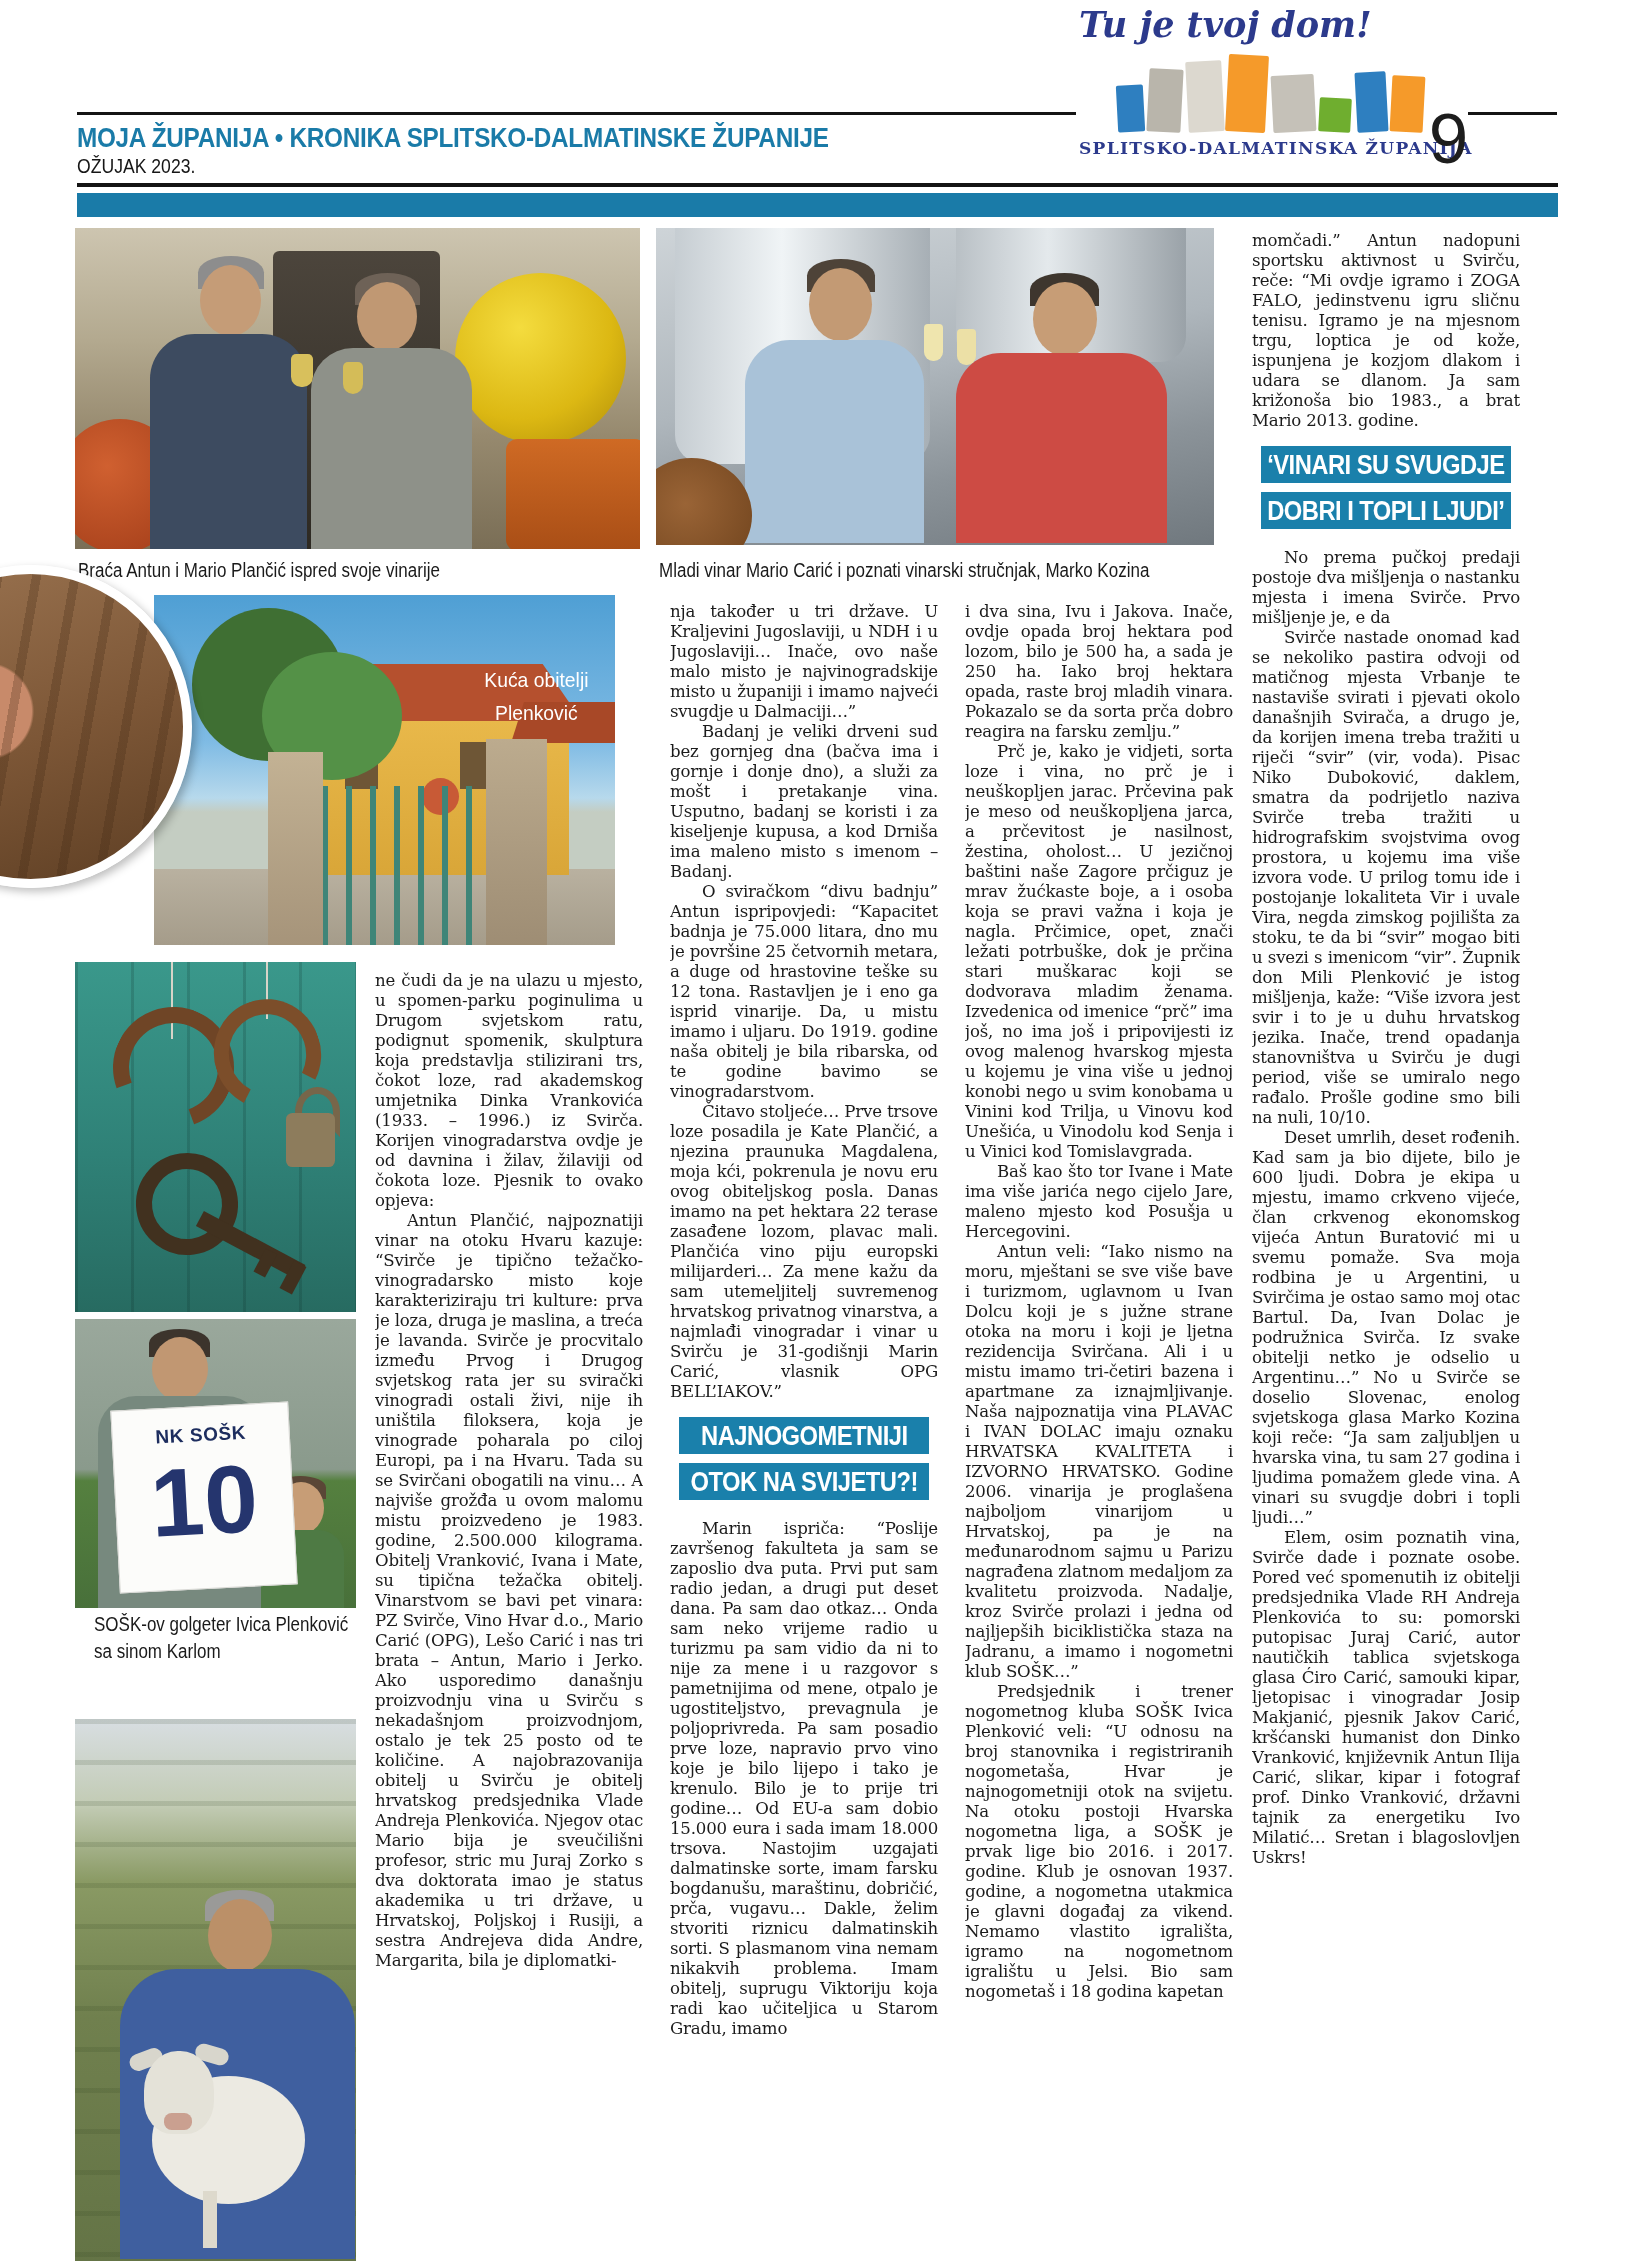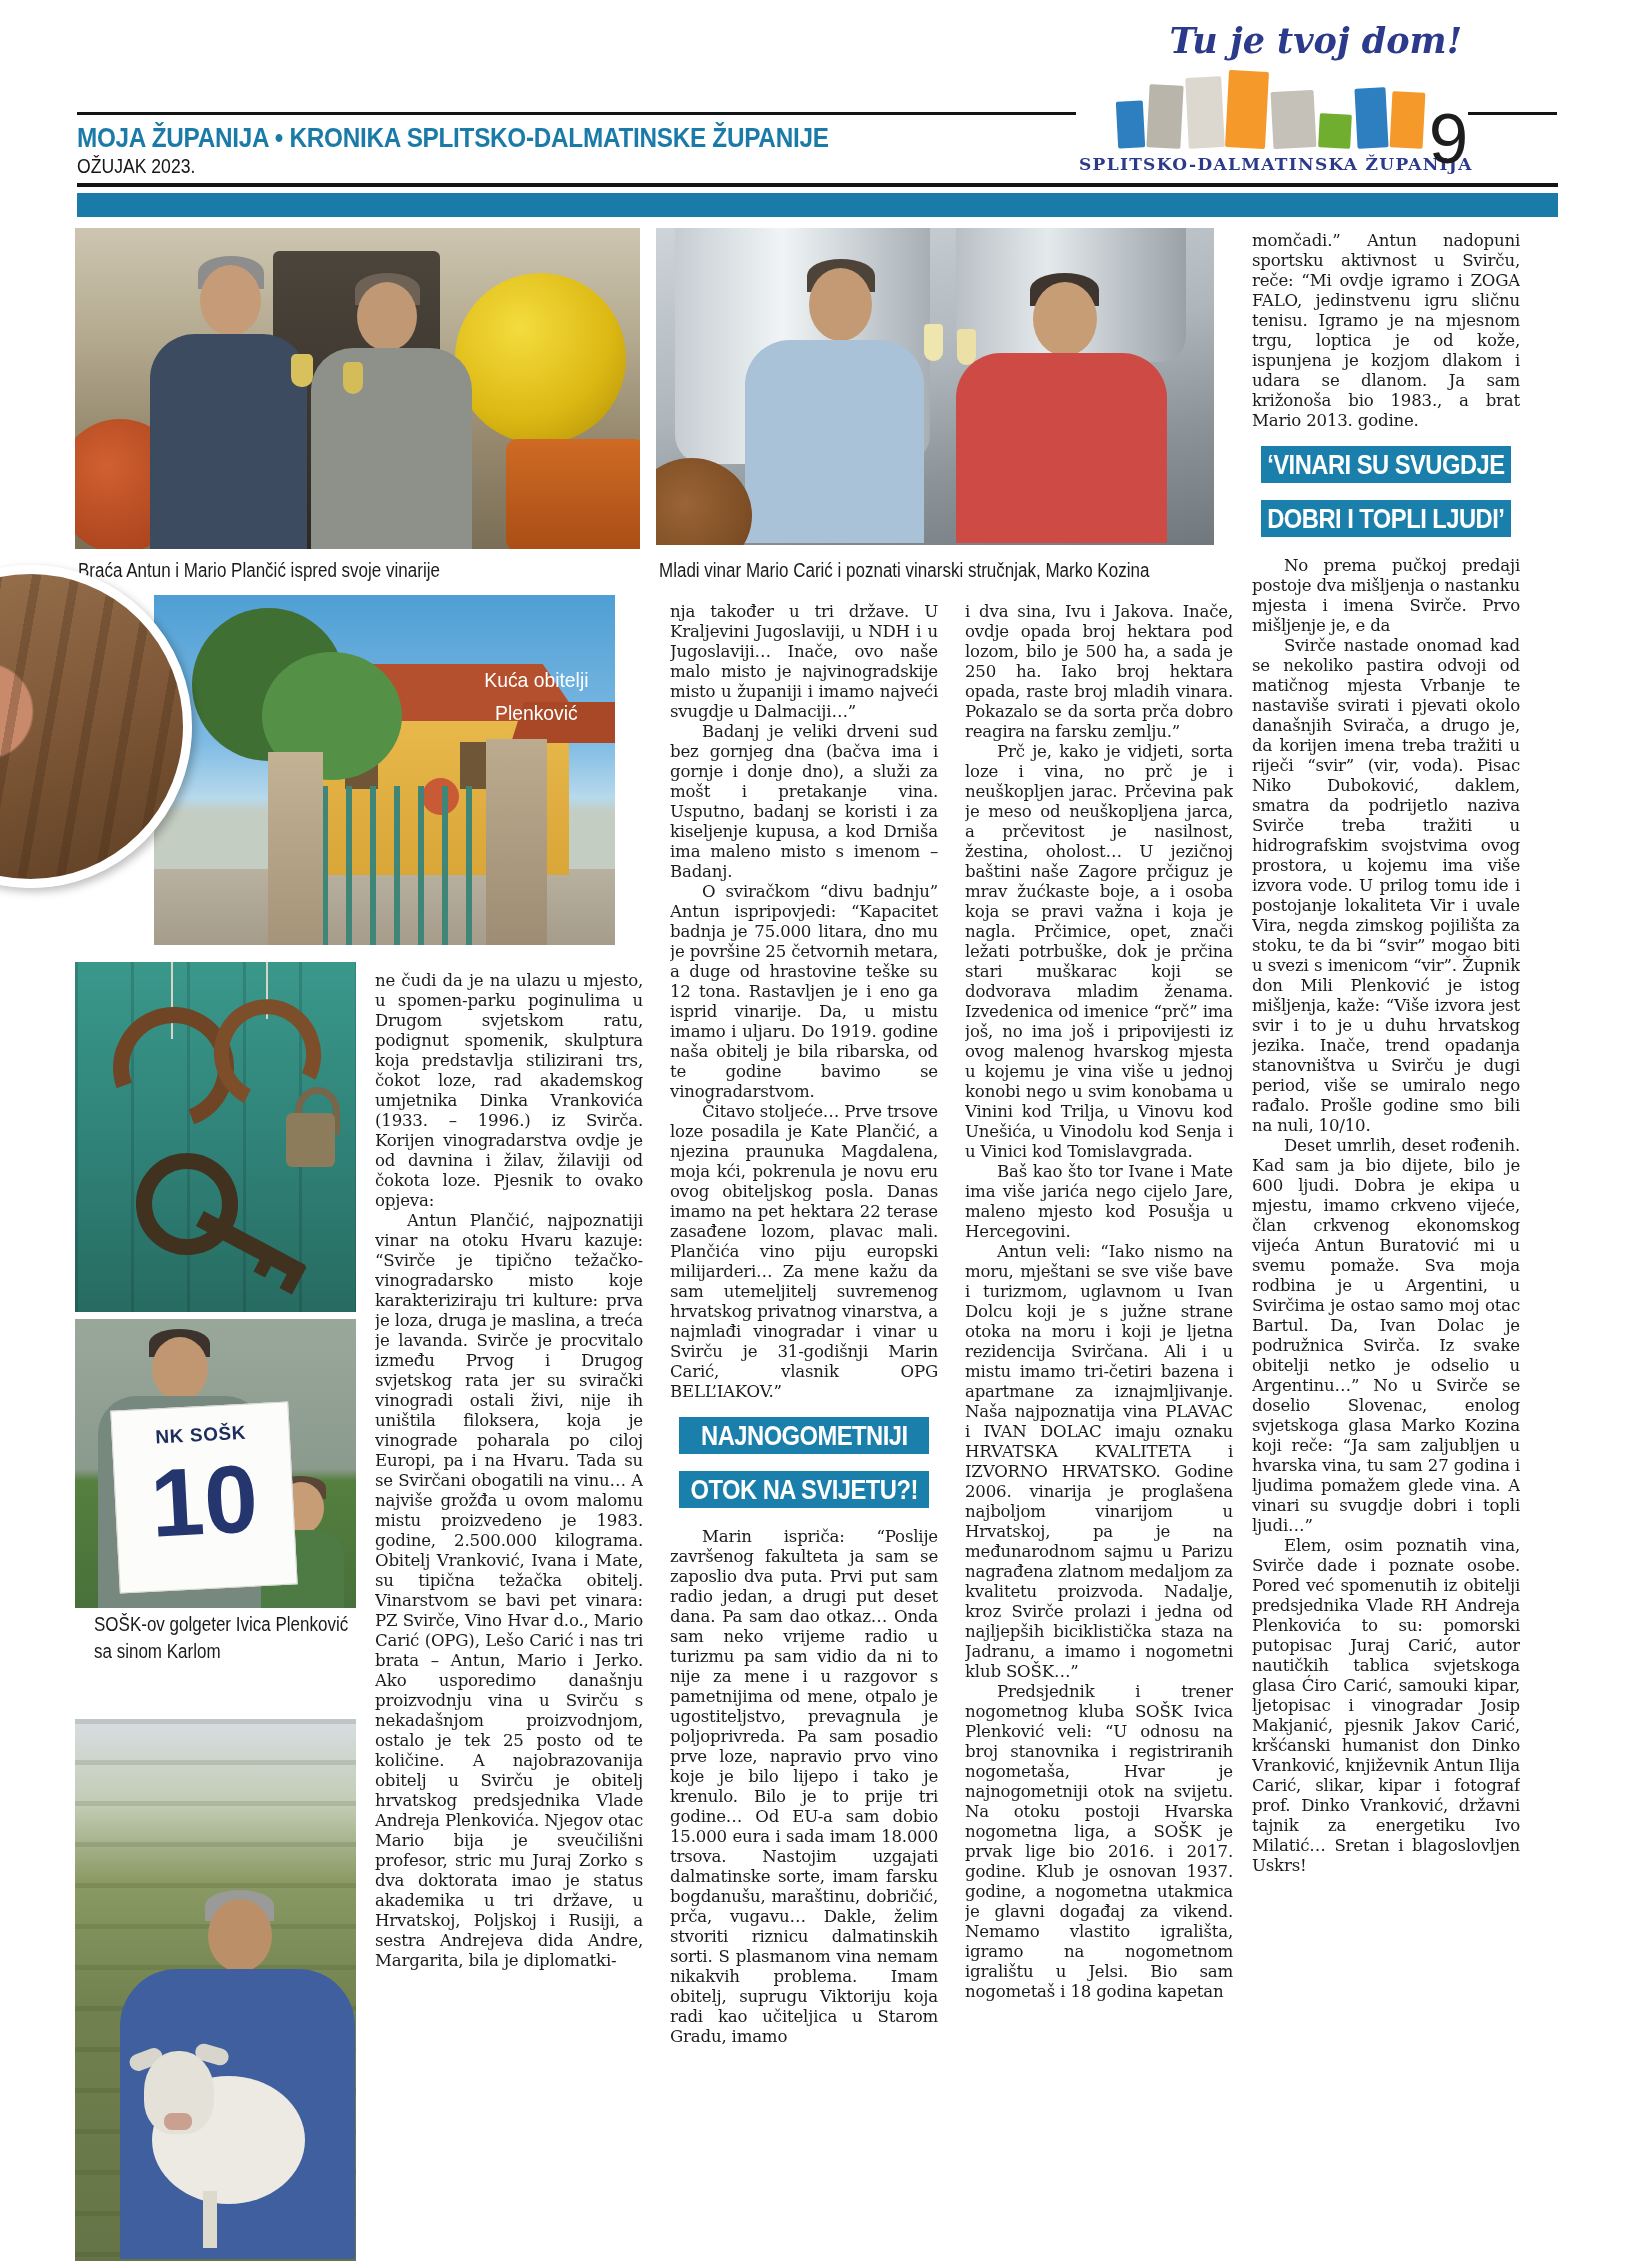--- a/index.html
+++ b/index.html
@@ -6,21 +6,21 @@
   body{width:1633px;height:2261px;position:relative;overflow:hidden;font-family:"Liberation Sans",sans-serif;}
 
   
   .rule{position:absolute;background:#141414;}
   .kicker{position:absolute;left:77px;top:123px;font-size:27px;font-weight:bold;color:#1a7ba8;
           transform:scaleX(.90);transform-origin:left top;white-space:nowrap;letter-spacing:-0.3px;}
   .issue-date{position:absolute;left:77px;top:155px;font-size:20px;color:#161616;
           transform:scaleX(.88);transform-origin:left top;white-space:nowrap;}
   .accent-bar{position:absolute;left:77px;top:193px;width:1481px;height:23.6px;background:#1a7ba8;}
 
-  .logo{position:absolute;left:1079px;top:22px;width:383px;text-align:right;color:#2c3a8c;}
+  .logo{position:absolute;left:1079px;top:6px;width:383px;text-align:left;color:#2c3a8c;}
   .logo-slogan{font-family:"DejaVu Serif",serif;font-style:italic;font-weight:bold;font-size:35px;line-height:1.1;}
   .logo-blocks{height:82px;display:flex;align-items:flex-end;justify-content:center;gap:4.5px;margin-top:5.1px;}
   .lb{display:block;border-radius:1.9px;}
   .logo-name{font-family:"DejaVu Serif",serif;font-size:17px;font-weight:bold;letter-spacing:1.3px;margin-top:6.4px;white-space:nowrap;}
   .page-number{position:absolute;left:1410px;top:103px;width:77px;text-align:center;
           font-size:71px;color:#1d1d1d;font-weight:normal;line-height:1;}
 
   
   .photo{position:absolute;overflow:hidden;}
   .photo div{position:absolute;}
@@ -128,21 +128,21 @@
   .ph6 .goat-ear2{left:120px;top:327px;width:34px;height:16.6px;border-radius:9px;background:#d8d6cc;transform:rotate(16deg);}
   .ph6 .goat-nose{left:89px;top:394px;width:28px;height:16.6px;border-radius:7.7px;background:#caa090;}
   .ph6 .goat-leg{left:128px;top:472px;width:14px;height:57px;background:#ddd9cc;}
 
   
   .col{position:absolute;width:268px;font-family:"DejaVu Serif",serif;font-size:16.6px;line-height:20px;
        color:#1b1b1b;text-align:justify;letter-spacing:-0.2px;overflow:hidden;hyphens:auto;}
   .col p{margin:0;text-indent:32px;}
   .col p.cont{text-indent:0;}
   .subhead{margin:15.3px 9px 19px 9px;}
-  .subhead .bar{height:37px;background:#1a80ab;margin-bottom:17px;display:flex;align-items:center;justify-content:center;}
+  .subhead .bar{height:37px;background:#1a80ab;margin-bottom:9px;display:flex;align-items:center;justify-content:center;}
   .subhead .bar span{font-family:"Liberation Sans",sans-serif;font-weight:bold;font-size:27px;color:#ffffff;
        letter-spacing:-0.6px;white-space:nowrap;transform:scaleX(.88);}
 </style>
 </head>
 <body>
 
 <div class="rule" style="left:77px;top:112px;width:999px;height:3.2px;"></div>
 <div class="rule" style="left:1468px;top:112px;width:89px;height:3.2px;"></div>
 
 <div class="kicker">MOJA ŽUPANIJA • KRONIKA SPLITSKO-DALMATINSKE ŽUPANIJE</div>

